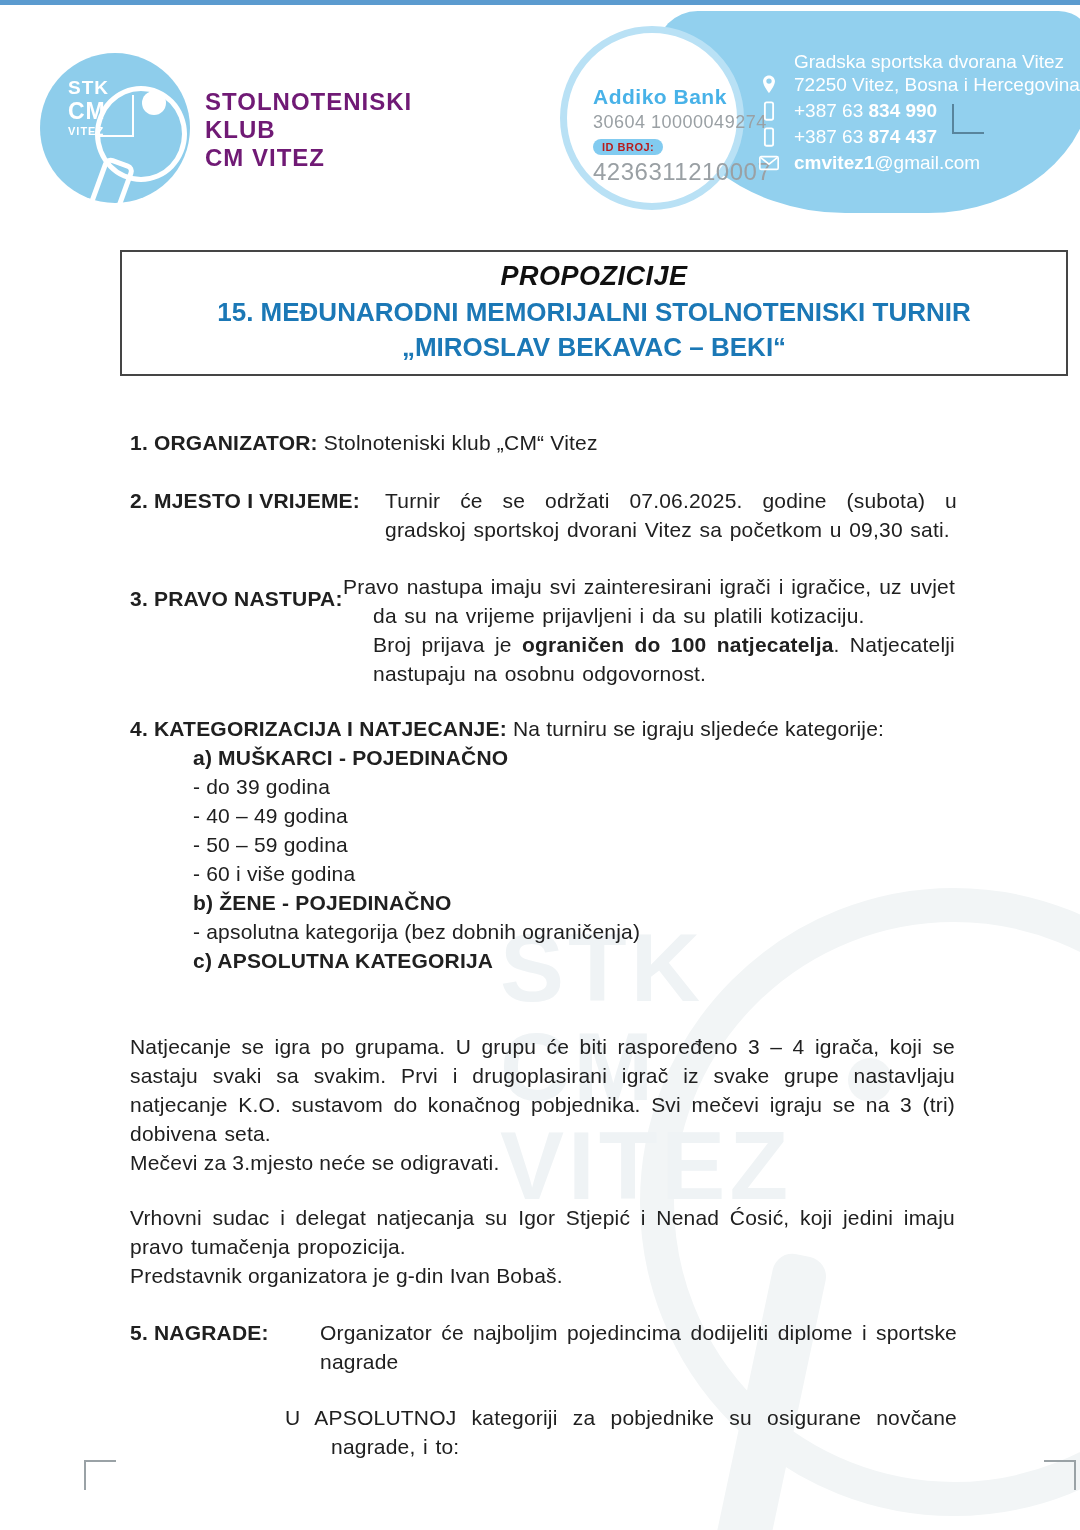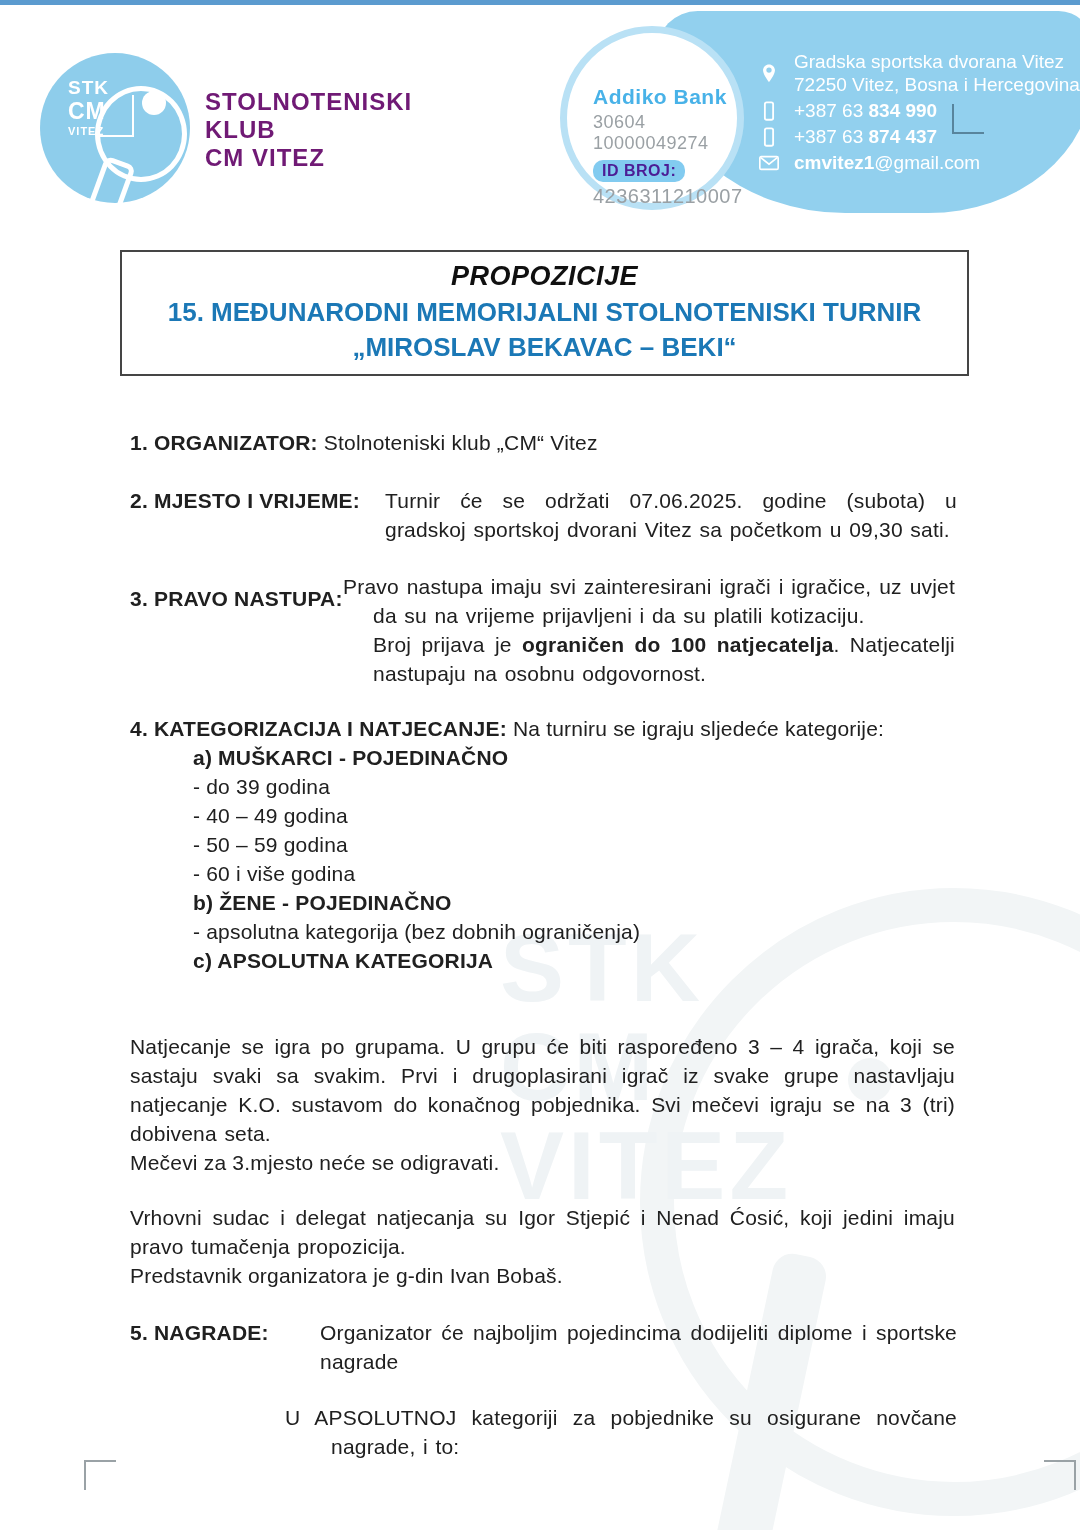--- a/index.html
+++ b/index.html
@@ -45,37 +45,37 @@
     border-right:2px solid #fff;border-bottom:2px solid #fff;}
 
   .club-name{position:absolute;left:205px;top:88px;color:#701a75;font-weight:700;
     font-size:24px;line-height:28px;letter-spacing:1px;}
 
   .bank-circle{position:absolute;left:560px;top:26px;width:184px;height:184px;border-radius:50%;
     background:#fff;border:7px solid #b9e1f5;box-sizing:border-box;}
   .bank-inner{position:absolute;left:26px;top:52px;}
   .bank-name{color:#48b2e8;font-weight:700;font-size:21px;letter-spacing:.5px;}
   .bank-account{color:#9aa0a4;font-size:18px;margin-top:3px;letter-spacing:.5px;}
-  .bank-pill{display:inline-block;background:#82cbf0;color:#4c1d95;font-weight:700;font-size:16px;
+  .bank-pill{display:inline-block;background:#82cbf0;color:#b91c1c;font-weight:700;font-size:11px;
     padding:2px 9px;border-radius:10px;margin:6px 0 3px;letter-spacing:.5px;}
-  .bank-id{color:#9aa0a4;font-size:20px;letter-spacing:.5px;}
+  .bank-id{color:#9aa0a4;font-size:24px;letter-spacing:.5px;}
 
   .contact{position:absolute;left:758px;top:50px;color:#fff;font-size:19px;line-height:23px;}
-  .c-row{display:flex;align-items:center;margin-bottom:3px;}
+  .c-row{display:flex;align-items:flex-end;margin-bottom:3px;}
   .c-icon{width:22px;height:22px;flex:0 0 22px;margin-right:14px;margin-top:1px;}
   .c-icon svg{width:22px;height:22px;display:block;}
   .bold{font-weight:700;}
 
   .corner{position:absolute;width:30px;height:28px;}
   .corner-tr{left:952px;top:104px;border-left:2px solid rgba(40,70,90,.55);border-bottom:2px solid rgba(40,70,90,.55);}
   .corner-bl{left:84px;top:1460px;border-top:2px solid #9aa2a6;border-left:2px solid #9aa2a6;}
   .corner-br{left:1044px;top:1460px;border-top:2px solid #9aa2a6;border-right:2px solid #9aa2a6;}
 
   
-  .title-box{position:absolute;left:120px;top:250px;width:849px;height:126px;z-index:2;
+  .title-box{position:absolute;left:120px;top:250px;width:948px;height:126px;z-index:2;
     border:2px solid #454545;text-align:center;box-sizing:border-box;background:rgba(255,255,255,.6);}
   .tb1{font-style:italic;font-weight:700;font-size:27px;color:#101010;margin-top:9px;letter-spacing:.5px;}
   .tb2{font-weight:700;font-size:26px;color:#1b78b6;margin-top:5px;}
   .tb3{font-weight:700;font-size:26px;color:#1b78b6;margin-top:4px;}
 
   
   .body-abs{position:absolute;z-index:2;font-size:21px;line-height:29px;letter-spacing:.2px;}
   .lbl{font-weight:700;}
   .just{text-align:justify;word-spacing:1.5px;}
   .cat{font-weight:700;text-decoration-thickness:2px;text-underline-offset:4px;}

